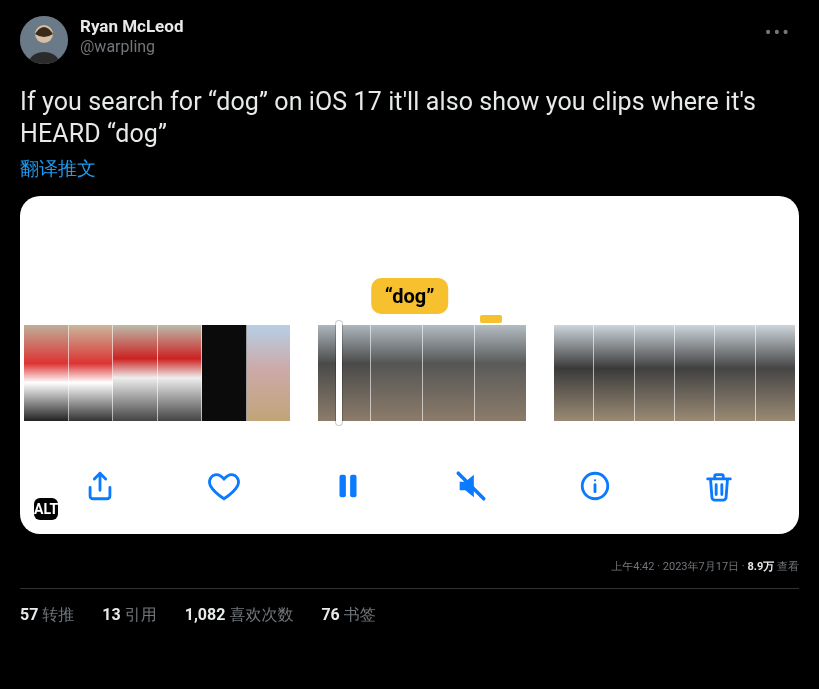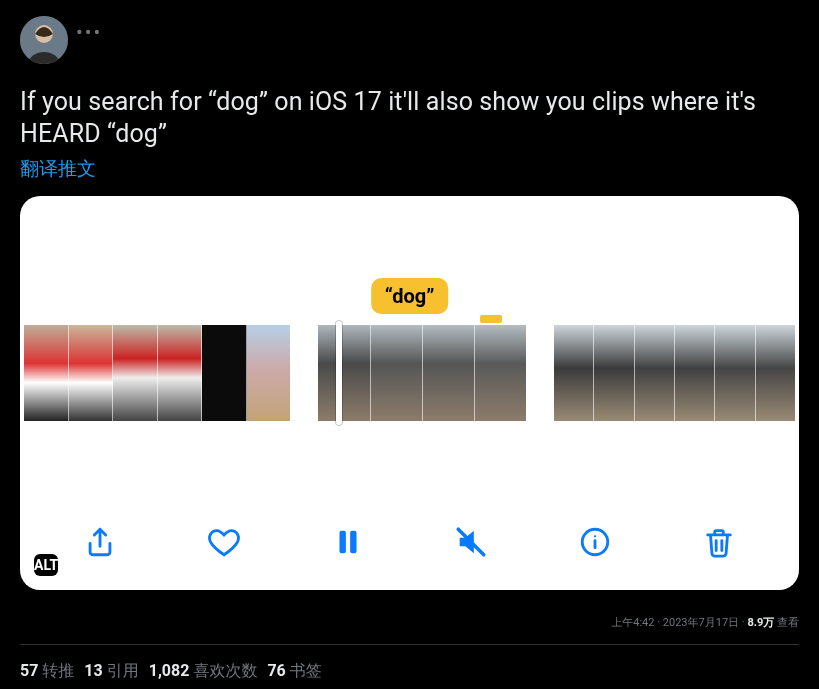--- a/index.html
+++ b/index.html
@@ -38,21 +38,21 @@
     margin-top: 6px;
     display: inline-block;
     cursor: pointer;
   }
   .card {
     margin-top: 14px;
     border-radius: 20px;
     background: #fff;
     overflow: hidden;
     position: relative;
-    height: 394px;
+    height: 338px;
   }
   .search-chip {
     position: absolute;
     left: 50%; transform: translateX(-50%);
     top: 82px;
     background: #f7c02e;
     color: #000;
     font-weight: 700;
     font-size: 20px;
     padding: 6px 14px;
@@ -133,40 +133,44 @@
     font-size:11px;
     text-align:right;
   }
   .meta .views-num { color:#e7e9ea; font-weight:700; }
   .divider {
     border:0; border-top:1px solid #2f3336;
     margin-top: 14px;
   }
   .stats {
     display:flex;
-    gap: 10px;
+    gap: 28px;
     padding: 16px 0 0 0;
     font-size:16px;
     color:#71767b;
   }
   .stats .stat b { color:#e7e9ea; font-weight:700; margin-right:4px;}
 </style>
 </head>
 <body>
 
 <div class="tweet">
   <div class="header">
     <div class="avatar">
       <svg viewBox="0 0 48 48">
         <rect width="48" height="48" fill="#6b7a88"></rect>
         <circle cx="24" cy="18" r="9" fill="#d8bfa3"></circle>
         <path d="M8 48 C10 32 38 32 40 48 Z" fill="#2b2b2b"></path>
         <path d="M15 18 q9 -14 18 0 q-9 6 -18 0" fill="#3a2a1a"></path>
       </svg>
     </div>
+    <div class="who">
+      <div class="display-name">Ryan McLeod</div>
+      <div class="handle">@warpling</div>
+    </div>
     <div class="more">•••</div>
   </div>
 
   <div class="tweet-text">If you search for “dog” on iOS 17 it'll also show you clips where it's HEARD “dog”</div>
   <a class="translate-link">翻译推文</a>
 
   <div class="card">
     <div class="search-chip">“dog”</div>
     <div class="marker"></div>
 

